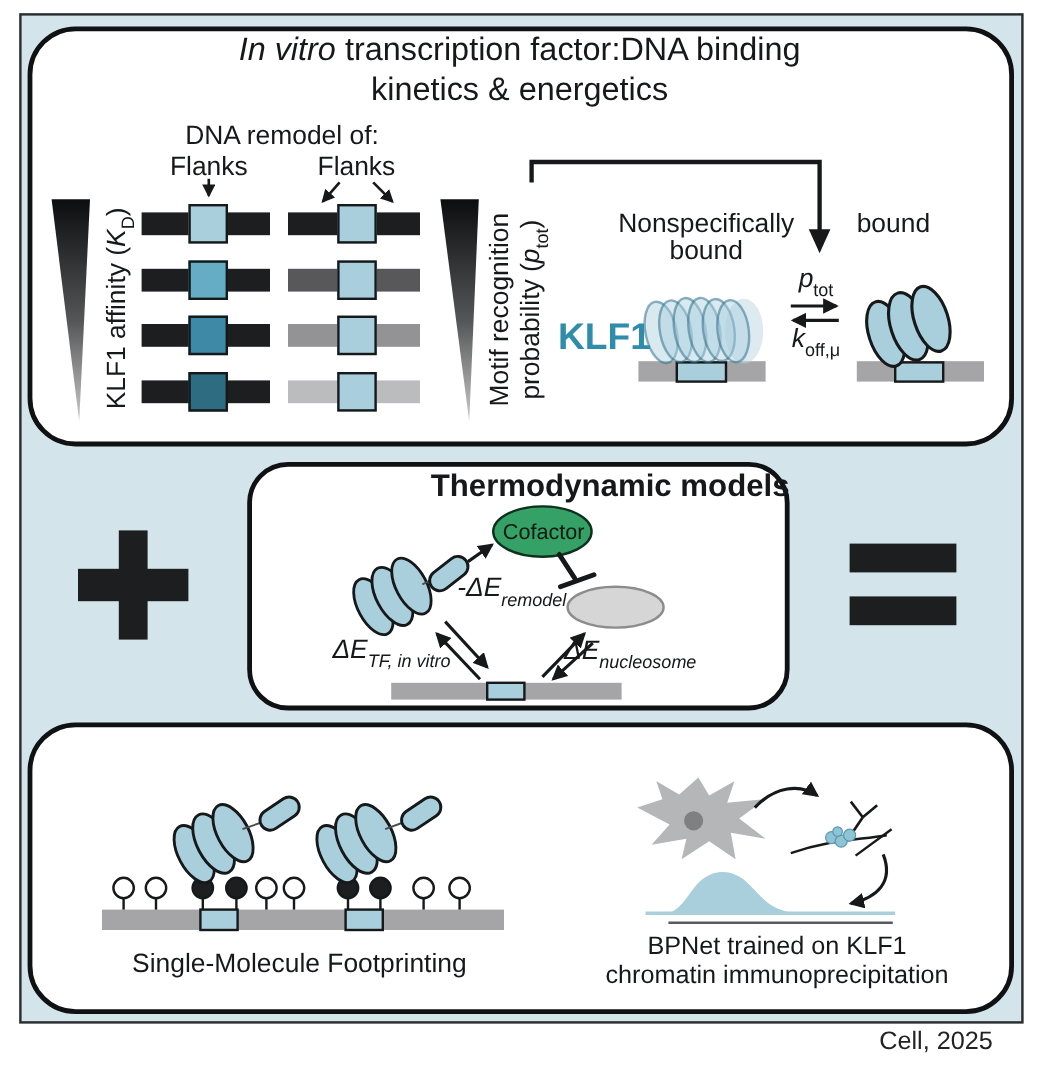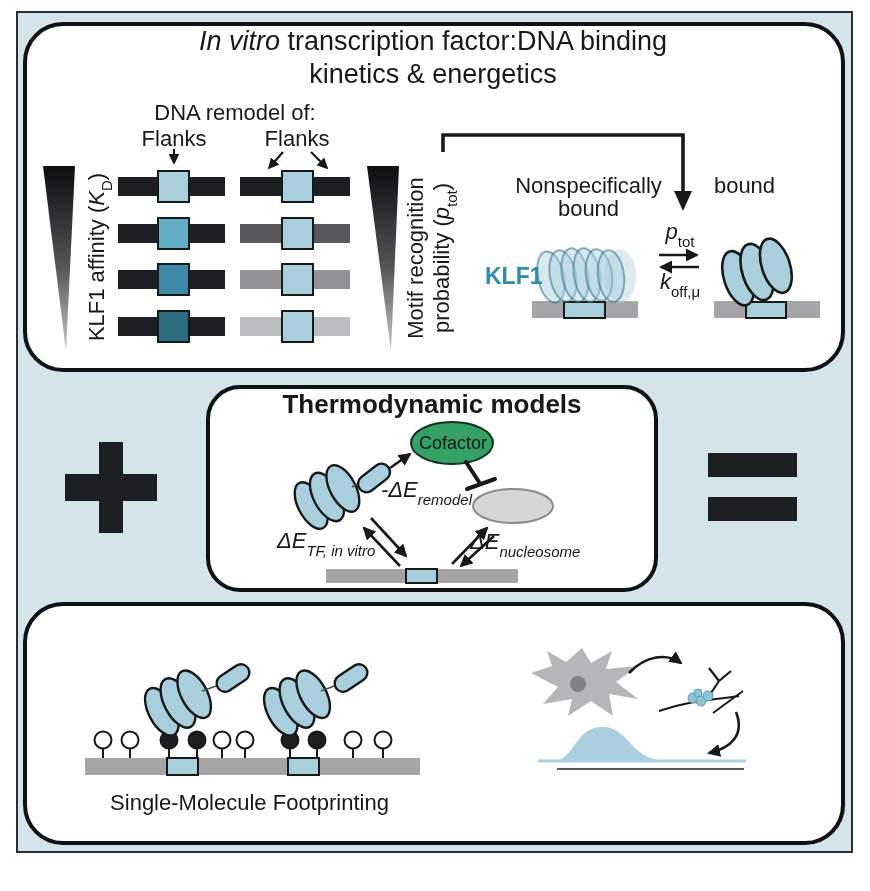--- a/index.html
+++ b/index.html
@@ -11,26 +11,26 @@
   .bg-blue{left:16px;top:11px;width:837px;height:842px;background:#d3e5eb;border:2px solid #2a2c2e;box-sizing:border-box;}
   .panel{background:#ffffff;border:4px solid #0f1113;box-sizing:border-box;}
   .panel-top{left:23px;top:22px;width:822px;height:350px;border-radius:40px;}
   .panel-mid{left:206px;top:385px;width:452px;height:207px;border-radius:34px;}
   .panel-bot{left:23px;top:602px;width:822px;height:243px;border-radius:40px;}
   svg.overlay{left:0;top:0;width:870px;height:891px;pointer-events:none;}
   .txt{white-space:nowrap;}
   .ctr{text-align:center;}
   .it{font-style:italic;}
   .title1{font-size:27px;font-weight:normal;line-height:33px;}
-  .title2{font-size:26px;font-weight:bold;}
+  .title2{font-size:26px;font-weight:bold;text-align:right;}
   .lbl{font-size:22px;line-height:23px;}
   .lbl-sm{font-size:21px;line-height:24px;}
   sub{font-size:15px;position:relative;top:3px;line-height:0;}
   .rot{transform:rotate(-90deg);transform-origin:center center;}
-  .klf1{font-size:23px;font-weight:bold;margin-left:20px;}
+  .klf1{font-size:31px;font-weight:bold;}
   .dE{font-size:22px;font-style:italic;}
   .dE sub{font-size:15px;}
   .bar,.sq{position:absolute;box-sizing:border-box;}
   .sq{width:33px;height:33px;border:2px solid #16181a;}
   .barL{width:107px;height:19px;}
   .barR{width:110px;height:19px;}
   .opbar{position:absolute;background:#1d1e20;}
   .cof{font-size:18px;color:#0d1a12;}
   .credit{font-size:21px;color:#222;}
 </style>
@@ -256,24 +256,29 @@
     <span>-ΔE</span><sub>remodel</sub>
   </div>
   <div class="abs dE txt" style="left:277px;top:528px">
     <span>ΔE</span><sub>TF, in vitro</sub>
   </div>
   <div class="abs dE txt" style="left:470px;top:529px">
     <span>ΔE</span><sub>nucleosome</sub>
   </div>
 
   <div class="abs ctr lbl txt" style="left:97px;top:791px;width:305px">Single-Molecule Footprinting</div>
+  <div class="abs ctr lbl-sm" style="left:490px;top:777px;width:315px">
+    <div>BPNet trained on KLF1</div>
+    <div>chromatin immunoprecipitation</div>
+  </div>
 
   <div>
     <div class="opbar" style="left:65px;top:474px;width:92px;height:27px"></div>
     <div class="opbar" style="left:99px;top:442px;width:24px;height:91px"></div>
   </div>
   <div>
     <div class="opbar" style="left:708px;top:453px;width:89px;height:24px"></div>
     <div class="opbar" style="left:708px;top:497px;width:89px;height:24px"></div>
   </div>
 
+  <div class="abs ctr credit txt" style="left:705px;top:856px;width:150px">Cell, 2025</div>
 
 </div>
 
 </body></html>

